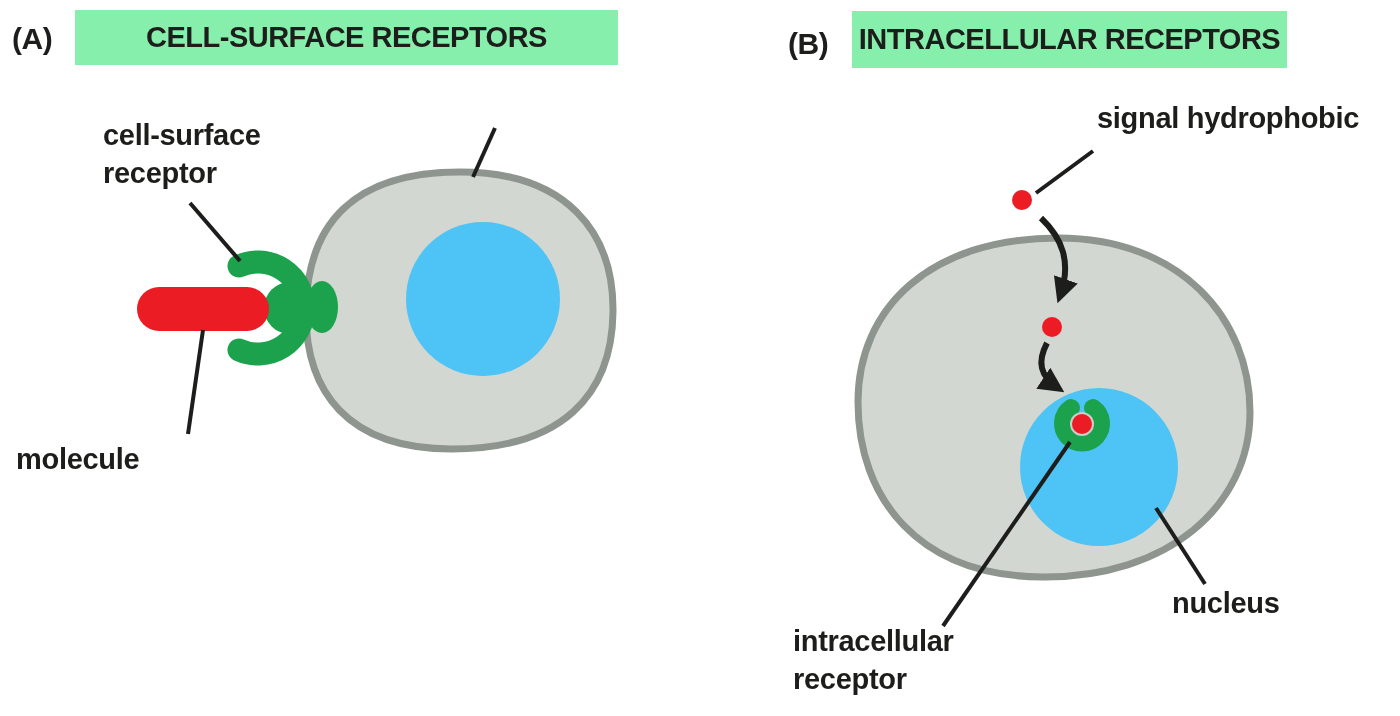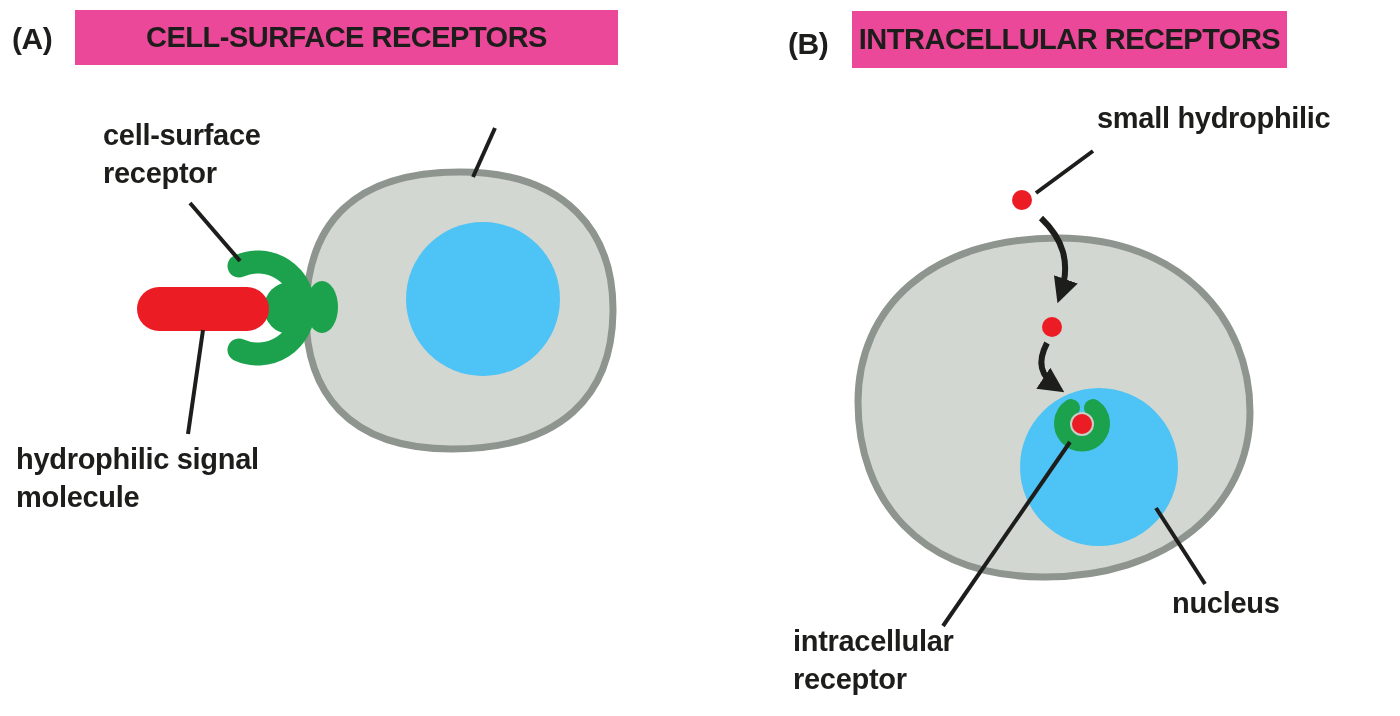--- a/index.html
+++ b/index.html
@@ -5,21 +5,21 @@
   html,body{margin:0;padding:0;background:#ffffff;}
   .canvas{
     position:relative;width:1400px;height:716px;background:#ffffff;
     font-family:"Liberation Sans", sans-serif;color:#1d1d1b;overflow:hidden;
   }
   .canvas svg{position:absolute;left:0;top:0;}
   .panel-marker{
     position:absolute;font-size:30px;font-weight:bold;letter-spacing:-0.5px;
   }
   .title-banner{
-    position:absolute;background:#ec4899;display:flex;align-items:center;justify-content:center;
+    position:absolute;background:#86efac;display:flex;align-items:center;justify-content:center;
     font-size:29px;font-weight:bold;letter-spacing:-0.5px;color:#1d1d1b;
   }
   .banner-a{left:75px;top:10px;width:543px;height:55px;}
   .banner-b{left:852px;top:11px;width:435px;height:57px;}
   .lbl{
     position:absolute;font-size:29px;font-weight:bold;line-height:38px;letter-spacing:-0.3px;
     color:#1d1d1b;white-space:nowrap;
   }
   .lbl-cell-surface-receptor{left:103px;top:116px;}
   .lbl-plasma-membrane{left:452px;top:94px;}
@@ -90,26 +90,25 @@
     <span>INTRACELLULAR RECEPTORS</span>
   </div>
 
   <div class="lbl lbl-cell-surface-receptor">
     <div>cell-surface</div>
     <div>receptor</div>
   </div>
 
 
   <div class="lbl lbl-hydrophilic">
-    <div>hydrophilic signal</div>
     <div>molecule</div>
   </div>
 
   <div class="lbl lbl-small-hydrophobic">
-    <div>small hydrophilic</div>
+    <div>signal hydrophobic</div>
   </div>
 
   <div class="lbl lbl-intracellular">
     <div>intracellular</div>
     <div>receptor</div>
   </div>
 
   <div class="lbl lbl-nucleus">nucleus</div>
 
 </div>

